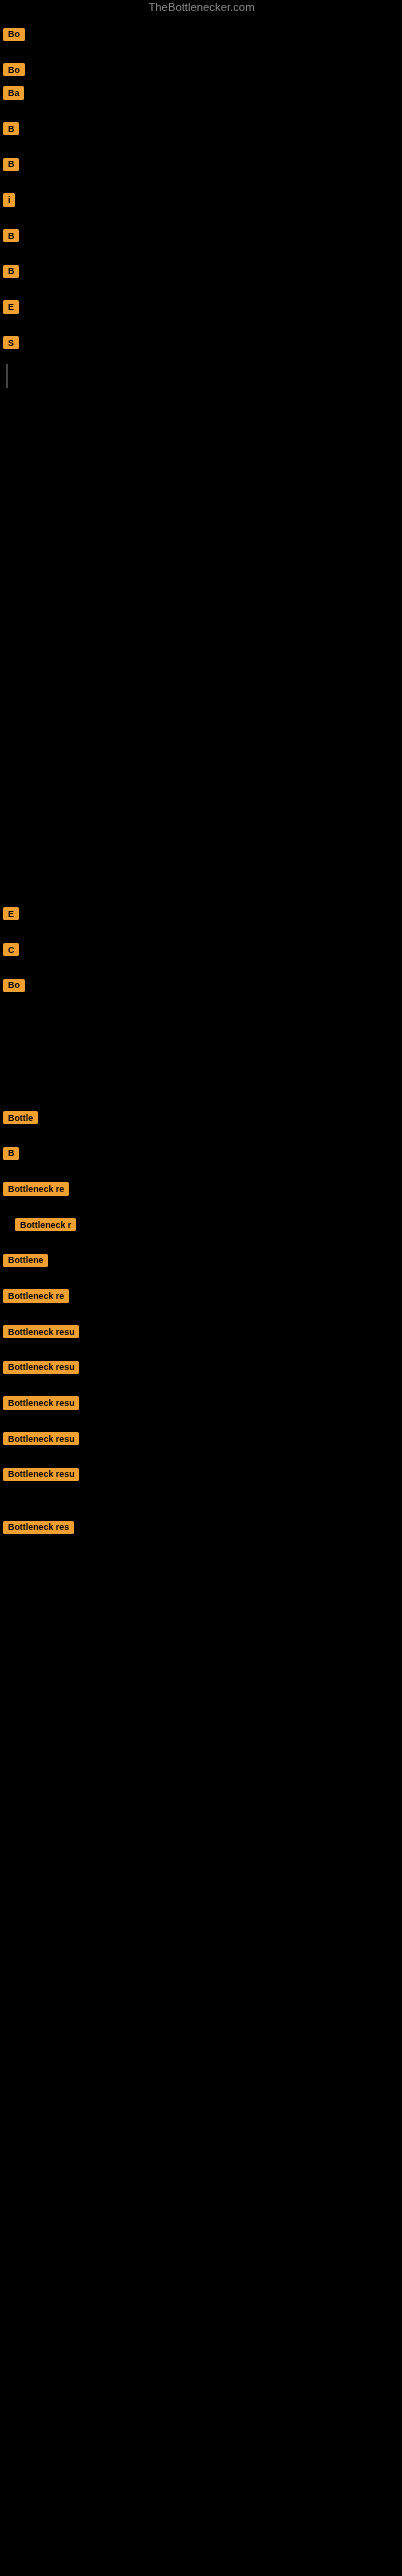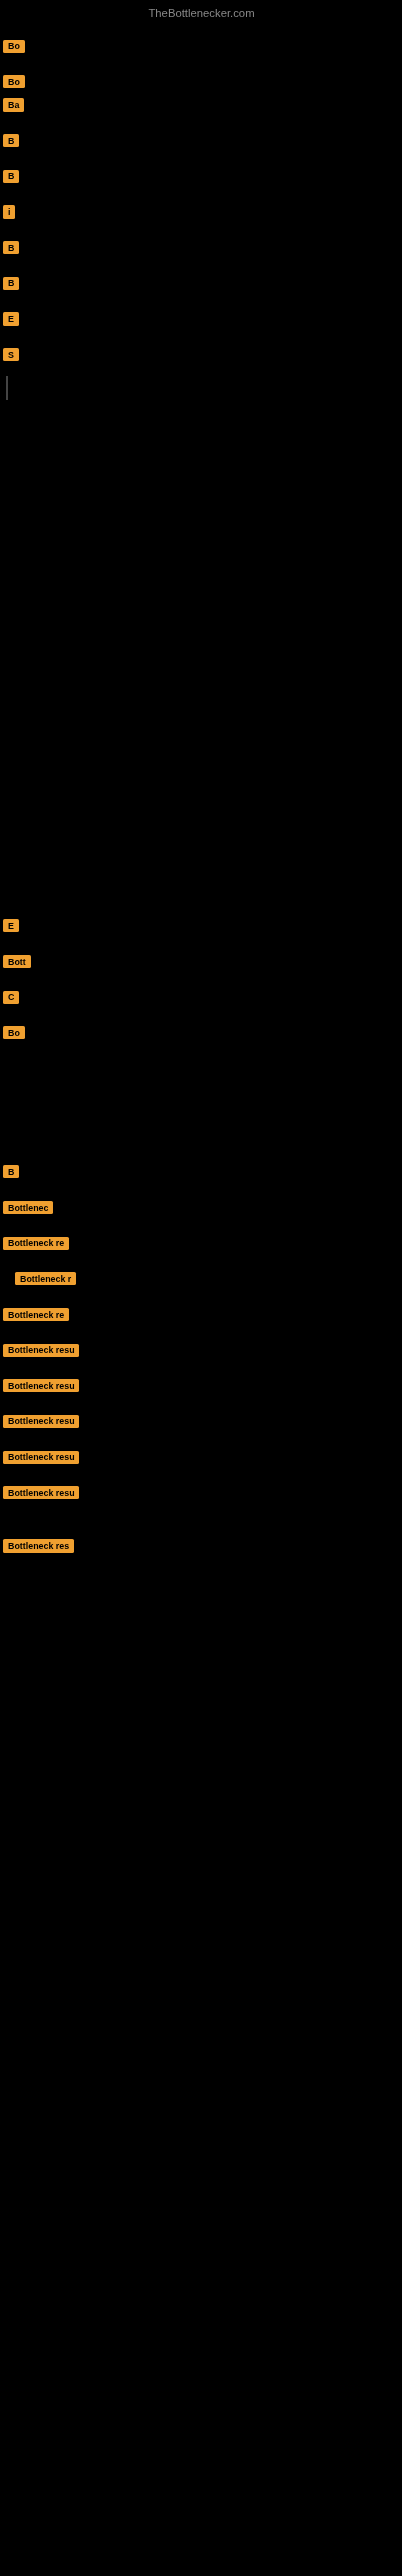--- a/index.html
+++ b/index.html
@@ -12,21 +12,21 @@
       color: #ffffff;
       font-family: Arial, sans-serif;
       width: 403px;
       min-height: 2576px;
       position: relative;
     }
     .site-title {
       text-align: center;
       color: #888888;
       font-size: 11.3px;
-      padding: 7px 0;
+      padding: 1px 0;
     }
     .orange-badge {
       background-color: #f0a030;
       color: #000000;
       font-size: 8.9px;
       font-weight: bold;
       padding: 1.6px 4.8px;
       display: inline-block;
       margin: 1.6px 0;
       border-radius: 1.6px;
@@ -106,55 +106,55 @@
 </div>
 
 <div style="height:483px; background:#000; margin: 8px 0;"></div>
 
 <div class="section">
 
   <div class="row" style="margin-top:8px;">
     <span class="orange-badge">E</span>
   </div>
 
-  <div class="row" style="margin-top:14.5px;">
-    <span class="orange-badge">Bott</span>
-  </div>
 
   <div class="row" style="margin-top:14.5px;">
     <span class="orange-badge">C</span>
   </div>
 
   <div class="row" style="margin-top:14.5px;">
     <span class="orange-badge">Bo</span>
   </div>
 </div>
 
 <div style="height:97px; background:#000;"></div>
 
 <div class="section">
 
+  <div class="row" style="margin-top:8px;">
+    <span class="orange-badge" style="max-width:56px;">Bottle</span>
+  </div>
 
   <div class="row" style="margin-top:14.5px;">
     <span class="orange-badge">B</span>
   </div>
 
-  <div class="row" style="margin-top:14.5px;">
-    <span class="orange-badge" style="max-width:68px;">Bottlenec</span>
-  </div>
 
 
   <div class="row" style="margin-top:14.5px;">
     <span class="orange-badge" style="max-width:85px;">Bottleneck re</span>
   </div>
 
   <div class="row" style="margin-top:14.5px;">
     <span class="orange-badge" style="max-width:81px;margin-left:12px;">Bottleneck r</span>
   </div>
 
+  <div class="row" style="margin-top:14.5px;">
+    <span class="orange-badge" style="max-width:63px;">Bottlene</span>
+  </div>
 
   <div class="row" style="margin-top:14.5px;">
     <span class="orange-badge" style="max-width:85px;">Bottleneck re</span>
   </div>
 
   <div class="row" style="margin-top:14.5px;">
     <span class="orange-badge" style="max-width:93px;">Bottleneck resu</span>
   </div>
 
   <div class="row" style="margin-top:14.5px;">

